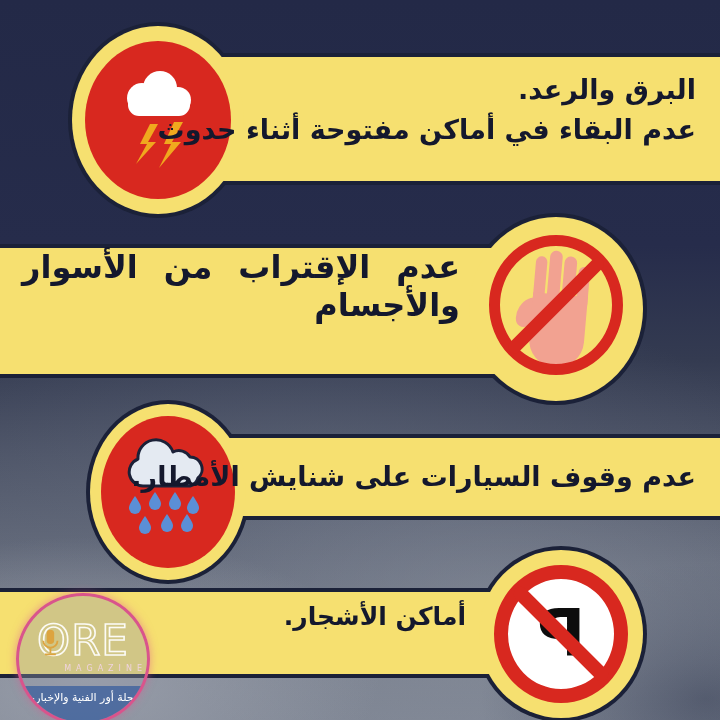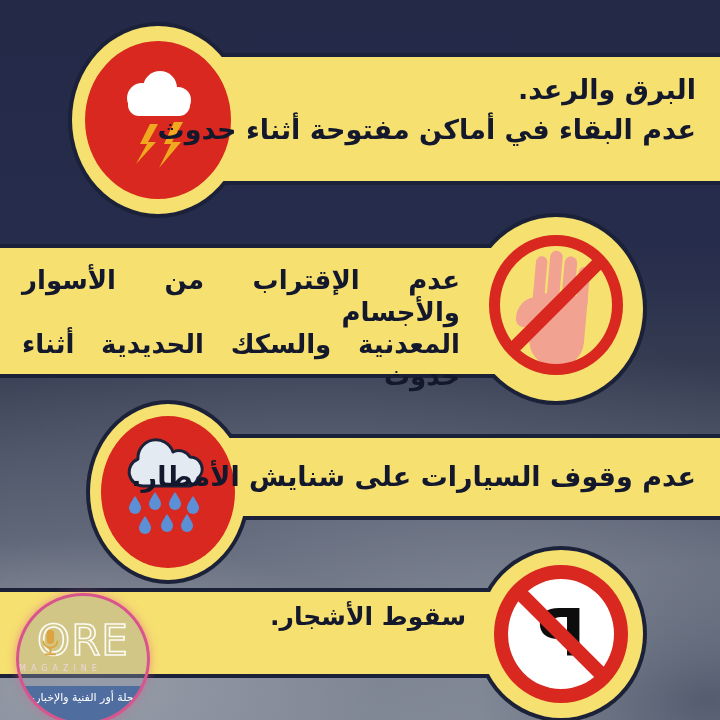--- a/index.html
+++ b/index.html
@@ -30,21 +30,21 @@
     display:flex;align-items:center;justify-content:center;}
   .p-letter{font-weight:bold;font-size:66px;color:#0d0d0d;transform:scaleX(-1);line-height:1;}
   
   #logo{left:16px;top:593px;width:128px;height:126px;border:3px solid #D9548C;
     border-radius:50%;background:rgba(150,156,172,.38);overflow:hidden;z-index:10;
     box-shadow:0 0 8px rgba(220,90,145,.55);}
   #logo-title{position:absolute;left:0;top:20px;width:100%;text-align:center;
     font-size:42px;letter-spacing:1px;color:transparent;
     -webkit-text-stroke:1.6px rgba(255,255,255,.92);font-weight:400;}
   #logo-mic{position:absolute;left:21px;top:31px;z-index:11;}
-  #logo-sub{position:absolute;left:0;top:68px;width:100%;text-align:left;
+  #logo-sub{position:absolute;left:0;top:68px;width:100%;text-align:right;
     font-size:8px;letter-spacing:5px;color:#EFD3DE;}
   #logo-band{position:absolute;left:0;bottom:0;width:100%;height:36px;
     background:rgba(62,98,158,.80);}
   #logo-tagline{direction:rtl;text-align:center;color:#fff;font-size:11px;margin-top:5px;font-weight:normal;}
 </style>
 </head>
 <body>
 
 <div id="stage">
 
@@ -85,23 +85,22 @@
           <rect x="26" y="2" width="11" height="44" rx="5.5"></rect>
           <rect x="39" y="6" width="11" height="44" rx="5.5"></rect>
           <rect x="52" y="14" width="10" height="38" rx="5"></rect>
           <ellipse cx="11" cy="58" rx="9" ry="14" transform="rotate(28 11 58)"></ellipse>
           <path d="M14 40 h48 v40 a24 24 0 0 1-24 24 a24 24 0 0 1-24-24 z"></path>
         </g>
       </svg>
     </div>
     <div class="abs ring" style="left:489px;top:235px;width:134px;height:140px;z-index:5;"></div>
     <div class="abs slash" style="left:491px;top:299px;width:130px;height:13px;transform:rotate(-45deg);"></div>
-    <div class="abs tip-text" style="left:22px;top:264px;width:438px;font-size:26px;line-height:32px;">
+    <div class="abs tip-text" style="left:22px;top:248px;width:438px;font-size:32px;line-height:38px;">
       <div class="line j">عدم الإقتراب من الأسوار والأجسام</div>
-      <div class="line j">المعدنية والسكك الحديدية أثناء حدوث</div>
     </div>
   </div>
 
   <div>
     <div class="abs outline" style="left:200px;top:434px;width:520px;height:86px;border-radius:20px 0 0 20px;"></div>
     <div class="abs outline oval" style="left:86px;top:400px;width:164px;height:184px;"></div>
     <div class="abs fill" style="left:204px;top:438px;width:516px;height:78px;border-radius:16px 0 0 16px;"></div>
     <div class="abs fill oval" style="left:90px;top:404px;width:156px;height:176px;"></div>
     <div class="abs red-oval" style="left:101px;top:416px;width:134px;height:152px;">
       <svg width="106" height="108" viewBox="0 0 106 108">
@@ -127,21 +126,21 @@
   <div>
     <div class="abs outline" style="left:0;top:588px;width:562px;height:90px;border-radius:0 20px 20px 0;"></div>
     <div class="abs outline oval" style="left:475px;top:546px;width:172px;height:176px;"></div>
     <div class="abs fill" style="left:0;top:592px;width:554px;height:82px;border-radius:0 16px 16px 0;"></div>
     <div class="abs fill oval" style="left:479px;top:550px;width:164px;height:168px;"></div>
     <div class="abs sign" style="left:494px;top:565px;width:134px;height:138px;">
       <span class="p-letter">P</span>
     </div>
     <div class="abs slash" style="left:497px;top:627px;width:128px;height:14px;transform:rotate(45deg);"></div>
     <div class="abs tip-text" style="left:22px;top:599px;width:444px;font-size:25px;line-height:36px;">
-      <div class="line r">سقوط الأشجار.</div>
+      <div class="line r">أماكن الأشجار.</div>
     </div>
   </div>
 
   <div class="abs" id="logo">
     <div id="logo-title">ORE</div>
     <svg id="logo-mic" width="20" height="34" viewBox="0 0 24 38">
       <rect x="8" y="2" width="9" height="17" rx="4.5" fill="#DDA43F"></rect>
       <path d="M4 15 a8.5 8.5 0 0 0 17 0" fill="none" stroke="#DDA43F" stroke-width="2.2"></path>
       <line x1="12.5" y1="24" x2="12.5" y2="30" stroke="#DDA43F" stroke-width="2.2"></line>
       <line x1="6" y1="31.5" x2="19" y2="31.5" stroke="#DDA43F" stroke-width="2.2"></line>

